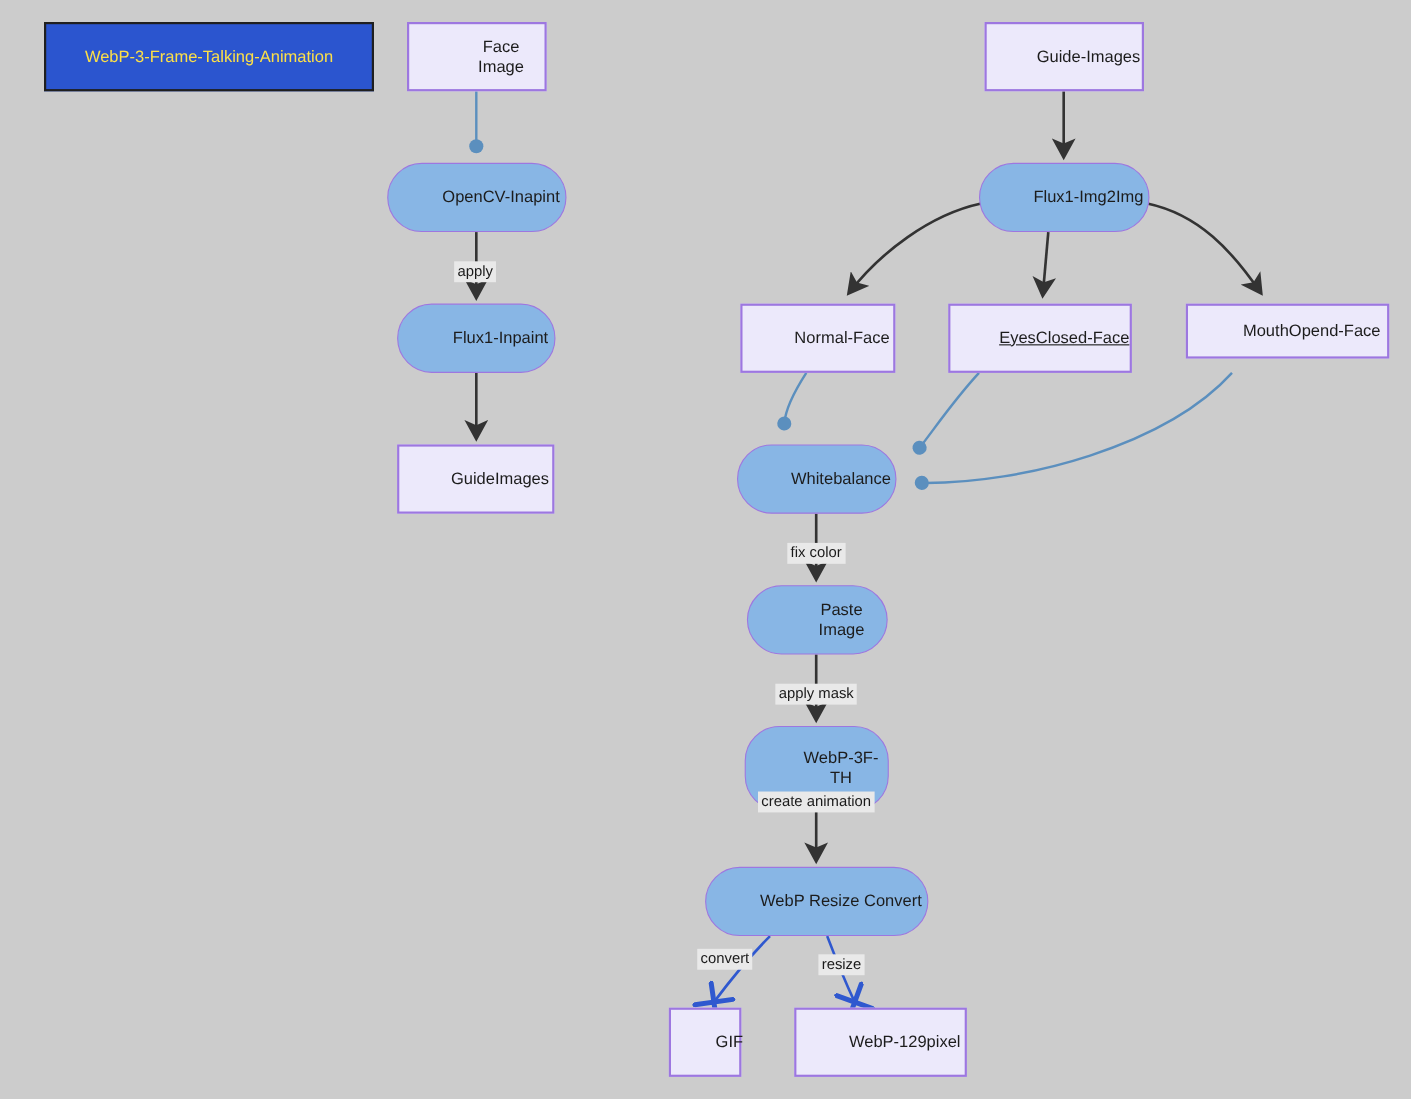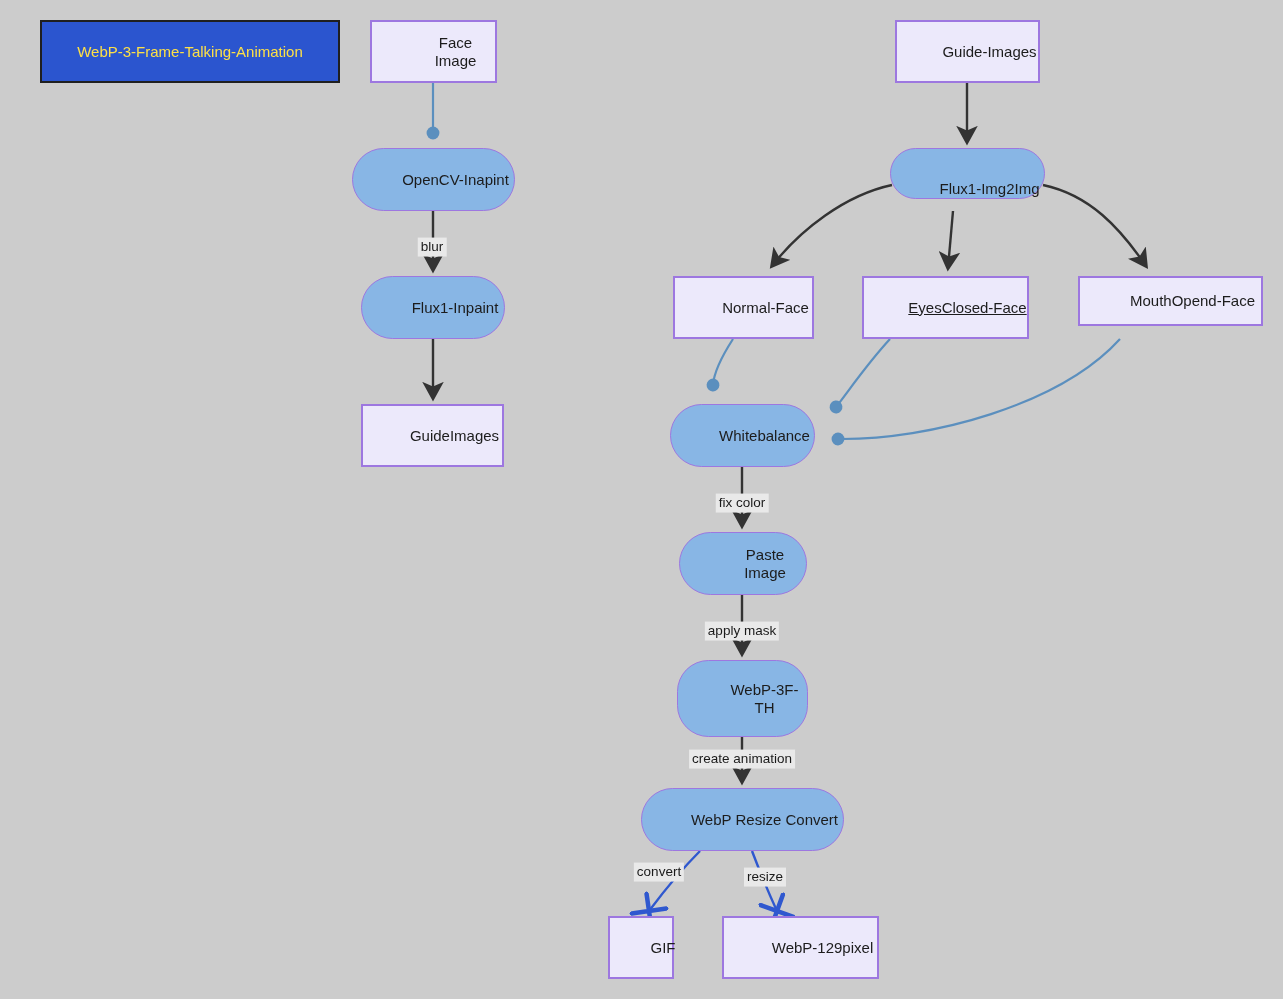--- a/index.html
+++ b/index.html
@@ -136,21 +136,21 @@
   </div>
 
   <div class="node node-rect" id="node-guideimages" style="left:361px; top:404px; width:143px; height:63px;">
     <span>GuideImages</span>
   </div>
 
   <div class="node node-rect" id="node-guide-images" style="left:895px; top:20px; width:145px; height:63px;">
     <span>Guide-Images</span>
   </div>
 
-  <div class="node node-stadium" id="node-flux1-img2img" style="left:890px; top:148px; width:155px; height:51px; border-radius:31.5px;align-items:flex-end;">
+  <div class="node node-stadium" id="node-flux1-img2img" style="left:890px; top:148px; width:155px; height:63px; border-radius:31.5px;">
     <span>Flux1-Img2Img</span>
   </div>
 
   <div class="node node-rect" id="node-normal-face" style="left:673px; top:276px; width:141px; height:63px;">
     <span>Normal-Face</span>
   </div>
 
   <div class="node node-rect" id="node-eyesclosed-face" style="left:862px; top:276px; width:167px; height:63px;text-decoration:underline;">
     <span>EyesClosed-Face</span>
   </div>
@@ -177,32 +177,32 @@
 
   <div class="node node-rect" id="node-gif" style="left:608px; top:916px; width:66px; height:63px;">
     <span>GIF</span>
   </div>
 
   <div class="node node-rect" id="node-webp-129pixel" style="left:722px; top:916px; width:157px; height:63px;">
     <span>WebP-129pixel</span>
   </div>
 
   <div class="edge-label" style="left:432px; top:247px;">
-    <span>blur</span>
+    <span>apply</span>
   </div>
 
   <div class="edge-label" style="left:742px; top:503px;">
     <span>fix color</span>
   </div>
 
   <div class="edge-label" style="left:742px; top:631px;">
     <span>apply mask</span>
   </div>
 
-  <div class="edge-label" style="left:742px; top:759px;">
+  <div class="edge-label" style="left:742px; top:729px;">
     <span>create animation</span>
   </div>
 
   <div class="edge-label" style="left:659px; top:872px;">
     <span>convert</span>
   </div>
 
   <div class="edge-label" style="left:765px; top:877px;">
     <span>resize</span>
   </div>

